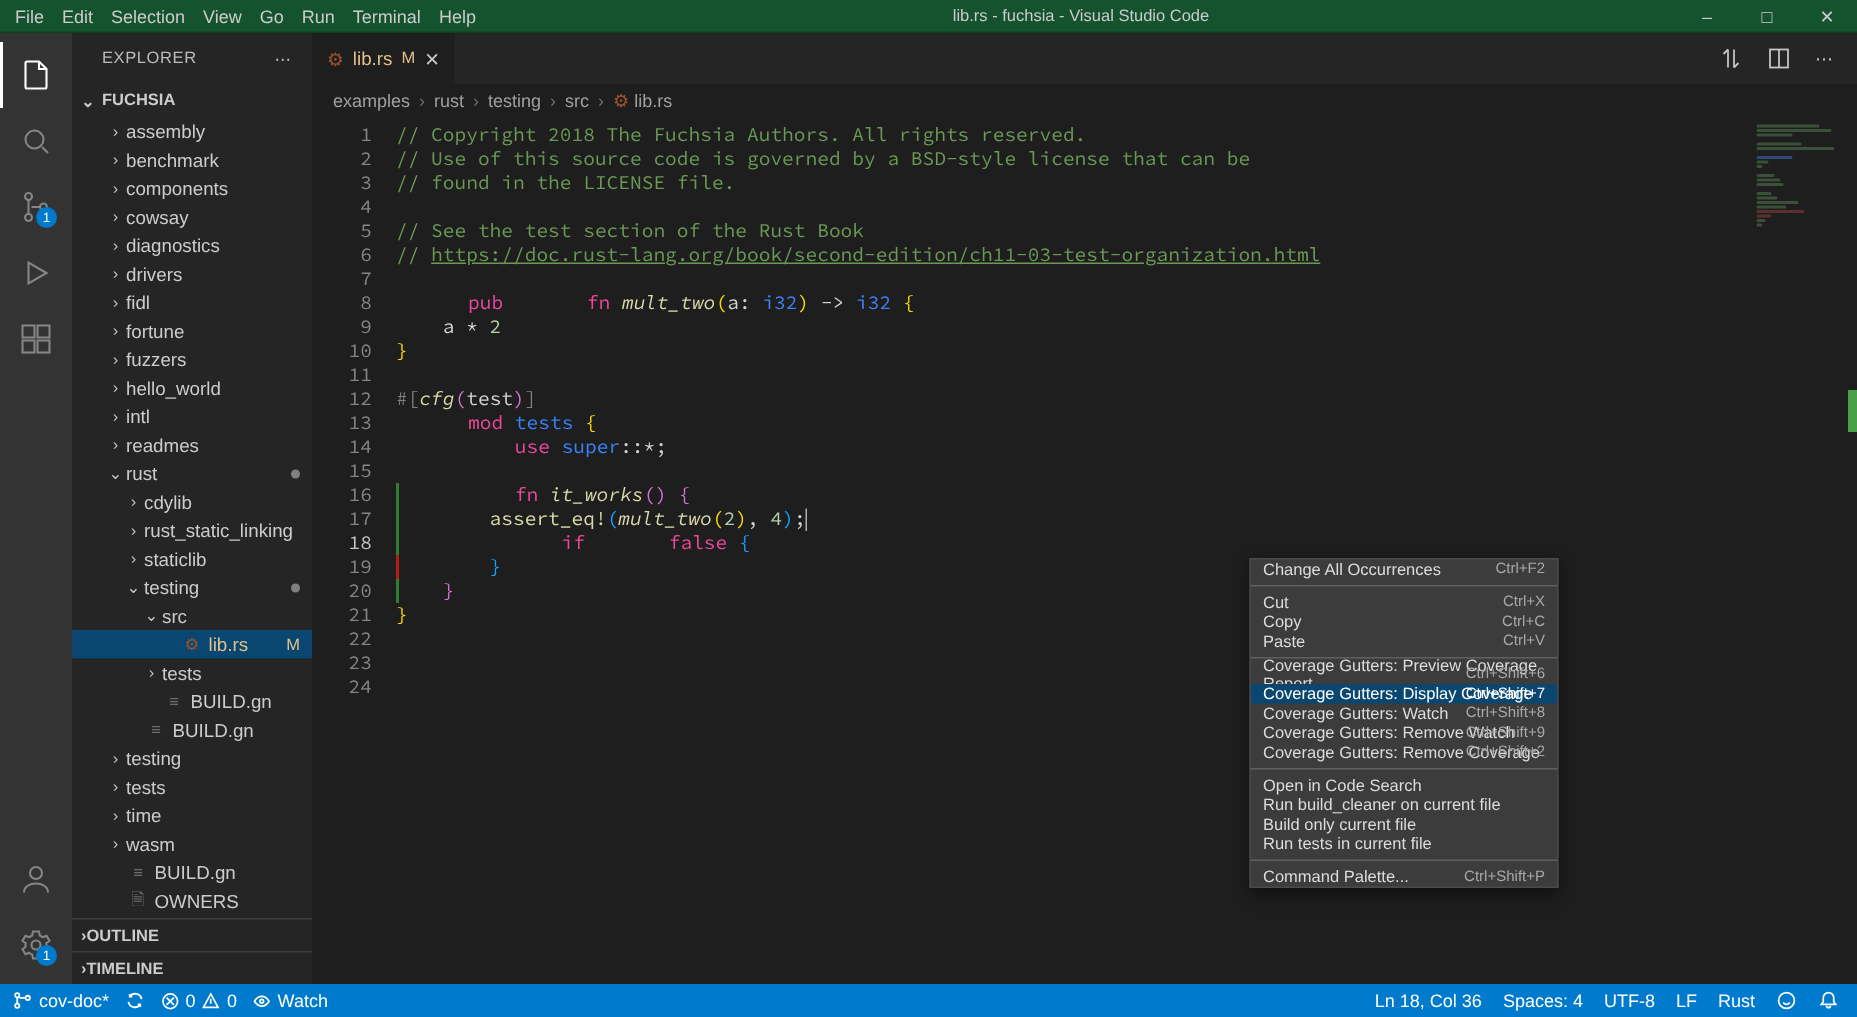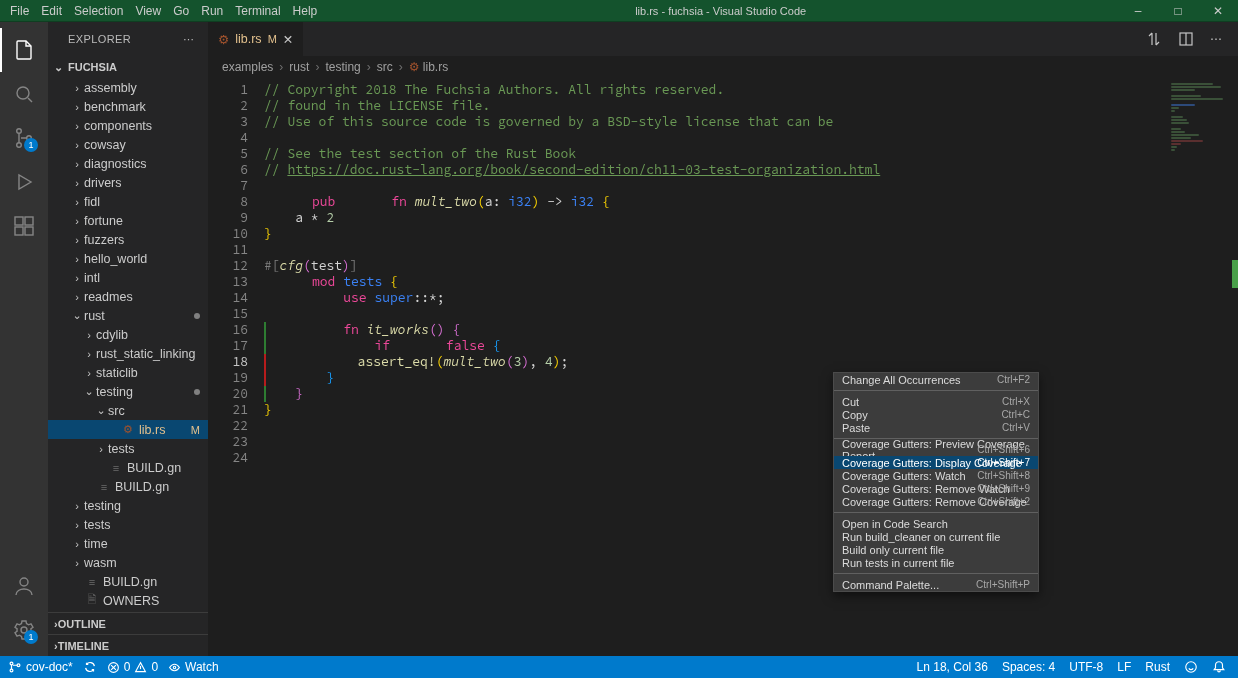--- a/index.html
+++ b/index.html
@@ -358,37 +358,37 @@
           <div style="color: rgb(198, 198, 198);">18</div>
           <div>19</div>
           <div>20</div>
           <div>21</div>
           <div>22</div>
           <div>23</div>
           <div>24</div>
         </div>
       <div class="code" id="code">
           <pre class="codeline"><span class="cm">// Copyright 2018 The Fuchsia Authors. All rights reserved.</span></pre>
+          <pre class="codeline"><span class="cm">// Use of this source code is governed by a BSD-style license that can be</span></pre>
           <pre class="codeline"><span class="cm">// found in the LICENSE file.</span></pre>
-          <pre class="codeline"><span class="cm">// Use of this source code is governed by a BSD-style license that can be</span></pre>
           <pre class="codeline">&nbsp;</pre>
           <pre class="codeline"><span class="cm">// See the test section of the Rust Book</span></pre>
           <pre class="codeline"><span class="cm">// </span><span class="lnk">https://doc.rust-lang.org/book/second-edition/ch11-03-test-organization.html</span></pre>
           <pre class="codeline">&nbsp;</pre>
           <pre class="codeline"><span class="kw">pub</span> <span class="kw">fn</span> <span class="fn">mult_two</span><span class="br2">(</span><span class="pn">a: </span><span class="ty">i32</span><span class="br2">)</span> <span class="pn">-&gt;</span> <span class="ty">i32</span> <span class="br2">{</span></pre>
           <pre class="codeline">    <span class="pn">a * </span><span class="nm">2</span></pre>
           <pre class="codeline"><span class="br2">}</span></pre>
           <pre class="codeline">&nbsp;</pre>
           <pre class="codeline"><span class="at">#[</span><span class="fn">cfg</span><span class="br">(</span><span class="pn">test</span><span class="br">)</span><span class="at">]</span></pre>
           <pre class="codeline"><span class="kw">mod</span> <span class="ty">tests</span> <span class="br2">{</span></pre>
           <pre class="codeline">    <span class="kw">use</span> <span class="ty">super</span><span class="pn">::*;</span></pre>
           <pre class="codeline">&nbsp;</pre>
           <pre class="codeline cov-cov">    <span class="kw">fn</span> <span class="fn">it_works</span><span class="br">(</span><span class="br">)</span> <span class="br">{</span></pre>
+          <pre class="codeline cov-cov">        <span class="mc">assert_eq!</span><span class="br3">(</span><span class="fn">mult_two</span><span class="br2">(</span><span class="nm">2</span><span class="br2">)</span><span class="pn">, </span><span class="nm">4</span><span class="br3">)</span><span class="pn">;</span><span class="cursor"></span></pre>
           <pre class="codeline cov-cov">        <span class="kw">if</span> <span class="kw">false</span> <span class="br3">{</span></pre>
-          <pre class="codeline cov-uncov">            <span class="mc">assert_eq!</span><span class="br2">(</span><span class="fn">mult_two</span><span class="br">(</span><span class="nm">3</span><span class="br">)</span><span class="pn">, </span><span class="nm">4</span><span class="br2">)</span><span class="pn">;</span></pre>
           <pre class="codeline cov-uncov">        <span class="br3">}</span></pre>
           <pre class="codeline cov-cov">    <span class="br">}</span></pre>
           <pre class="codeline"><span class="br2">}</span></pre>
           <pre class="codeline">&nbsp;</pre>
         </div>
       <div class="minimap">
         <div style="height:4px"></div>
         <div class="mm-line" style="width:42px"></div>
           <div class="mm-line" style="width:50px"></div>
           <div class="mm-line" style="width:24px"></div>

